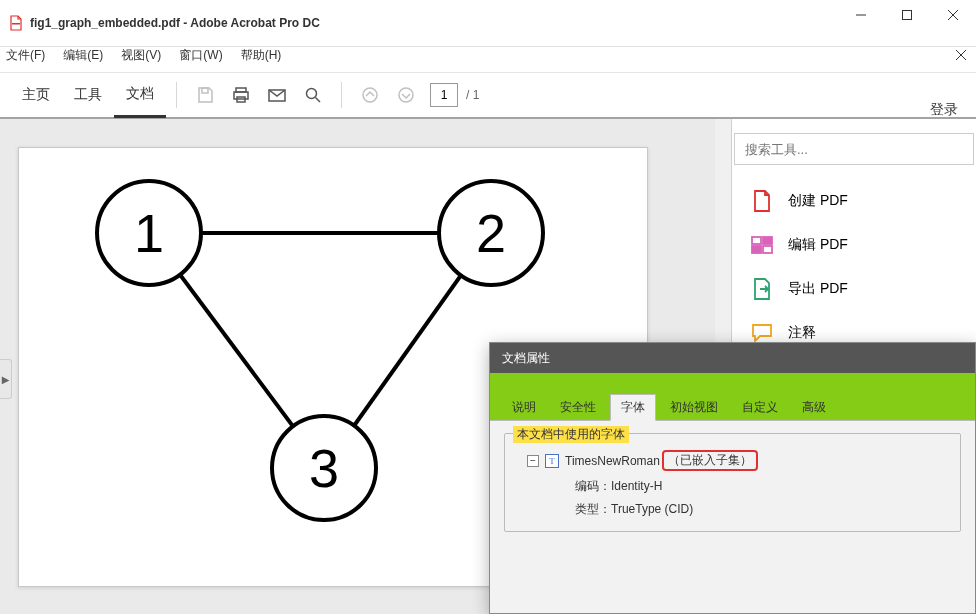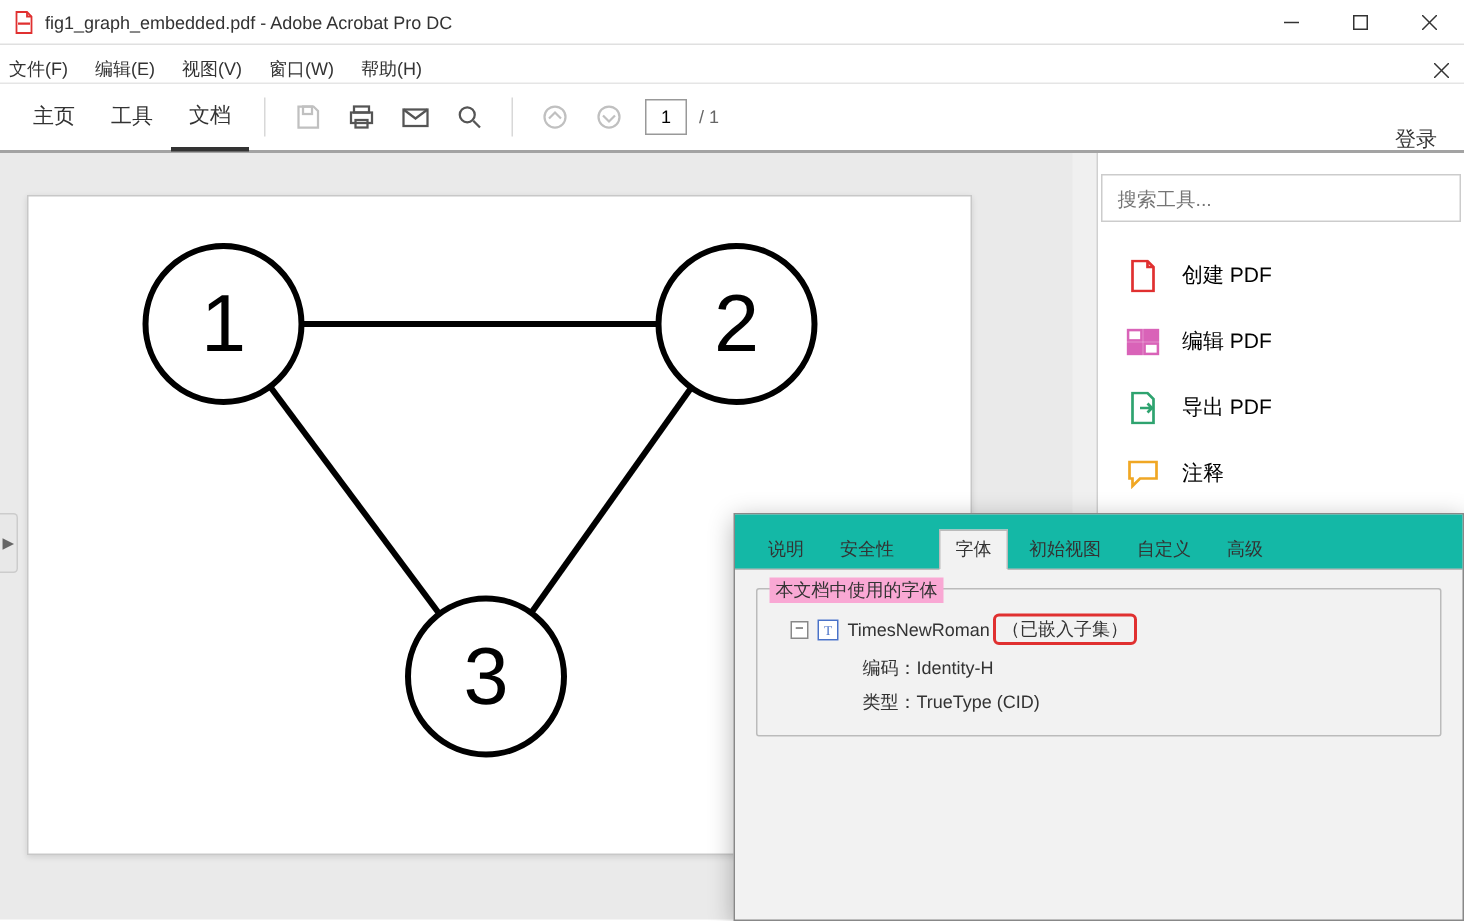--- a/index.html
+++ b/index.html
@@ -1,22 +1,22 @@
 <!DOCTYPE html>
 <html><head>
   <meta charset="utf-8">
   <style>
     * { margin: 0; padding: 0; box-sizing: border-box; font-family: "Microsoft YaHei", sans-serif; }
     body { width: 976px; height: 614px; background: #fff; overflow: hidden; position: relative; }
-    .titlebar { height: 30px; display: flex; align-items: center; padding: 0 8px; border-bottom: 1px solid #e0e0e0; position: relative; }
+    .titlebar { height: 47px; display: flex; align-items: center; padding: 0 8px; border-bottom: 1px solid #e0e0e0; position: relative; font-weight: bold; }
     .titlebar .icon { width: 16px; height: 16px; margin-right: 6px; display: inline-flex; align-items: center; justify-content: center; }
     .titlebar .title { font-size: 12px; color: #333; }
     .win-controls { position: absolute; right: 0; top: 0; display: flex; }
     .win-btn { width: 46px; height: 30px; display: flex; align-items: center; justify-content: center; color: #555; font-size: 14px; }
-    .menubar { height: 26px; display: flex; align-items: flex-end; padding: 0 6px; border-bottom: 1px solid #e5e5e5; position: relative; }
+    .menubar { height: 26px; display: flex; align-items: flex-start; padding: 0 6px; border-bottom: 1px solid #e5e5e5; position: relative; }
     .menu-item { font-size: 12px; color: #333; margin-right: 18px; cursor: pointer; }
     .menu-close { position: absolute; right: 10px; font-size: 14px; color: #555; cursor: pointer; }
     .toolbar { height: 46px; display: flex; align-items: center; padding: 0 10px; border-bottom: 2px solid #a3a3a3; box-shadow: 0 1px 2px rgba(0,0,0,0.06); }
     .tb-tab { font-size: 14px; color: #333; padding: 0 12px; height: 46px; display: flex; align-items: center; cursor: pointer; }
     .tb-tab.active { border-bottom: 3px solid #333; font-weight: 500; }
     .tb-sep { width: 1px; height: 26px; background: #d8d8d8; margin: 0 10px; }
     .tb-icon { width: 28px; height: 28px; display: flex; align-items: center; justify-content: center; margin: 0 4px; cursor: pointer; color: #555; }
     .tb-icon.disabled { color: #c0c0c0; cursor: default; }
     .page-box { display: flex; align-items: center; margin-left: 6px; }
     .page-input { width: 28px; height: 24px; border: 1px solid #999; text-align: center; font-size: 12px; }
@@ -27,26 +27,26 @@
     .doc-area { flex: 1; background: #eaeaea; padding: 28px 18px; position: relative; border-right: 1px solid #d0d0d0; overflow: hidden; }
     .doc-page { width: 630px; height: 440px; background: #fff; border: 1px solid #c8c8c8; box-shadow: 0 1px 4px rgba(0,0,0,0.12); position: relative; }
     .right-panel { width: 244px; background: #fff; }
     .search-box { margin: 14px 2px; border: 1px solid #ccc; height: 32px; display: flex; align-items: center; padding: 0 10px; }
     .search-box input { border: none; outline: none; font-size: 13px; flex: 1; background: transparent; }
     .tool-item { display: flex; align-items: center; padding: 10px 18px; font-size: 14px; color: #000000; cursor: pointer; }
     .tool-item .ti-icon { width: 24px; height: 24px; margin-right: 14px; display: flex; align-items: center; justify-content: center; }
     .expand-handle { position: absolute; left: 0; top: 240px; width: 12px; height: 40px; background: #e8e8e8; border: 1px solid #ccc; border-left: none; display: flex; align-items: center; justify-content: center; cursor: pointer; font-size: 10px; color: #666; border-radius: 0 3px 3px 0; }
     .props-dialog { position: absolute; left: 489px; top: 342px; width: 487px; height: 272px; background: #f2f2f2; border: 1px solid #888; box-shadow: 0 4px 16px rgba(0,0,0,0.3); z-index: 100; }
     .dlg-title { height: 30px; background: #555; color: #fff; font-size: 12px; display: flex; align-items: center; padding: 0 12px; }
-    .dlg-tabs { display: flex; align-items: flex-end; padding: 9px 12px 0 12px; border-bottom: 1px solid #bbb; background: #14b8a6; }
+    .dlg-tabs { display: flex; align-items: flex-end; padding: 20px 12px 0 12px; border-bottom: 1px solid #bbb; background: #84cc16; }
     .dlg-tab { font-size: 12px; color: #333; padding: 4px 10px; cursor: pointer; margin-right: 4px; }
-    .dlg-tab.active { background: #f2f2f2; border: 1px solid #bbb; border-bottom: 1px solid #f2f2f2; position: relative; top: 1px; margin-left: 16px; }
+    .dlg-tab.active { background: #f2f2f2; border: 1px solid #bbb; border-bottom: 1px solid #f2f2f2; position: relative; top: 1px; }
     .dlg-body { padding: 12px 14px; }
     .dlg-group { border: 1px solid #bbb; border-radius: 2px; padding: 12px 10px 10px 10px; position: relative; }
-    .dlg-legend { position: absolute; top: -8px; left: 8px; background: #f9a8d4; padding: 0 4px; font-size: 12px; color: #333; }
+    .dlg-legend { position: absolute; top: -8px; left: 8px; background: #fde047; padding: 0 4px; font-size: 12px; color: #333; }
     .font-row { display: flex; align-items: center; font-size: 12px; color: #333; padding: 4px 0 4px 12px; }
     .tree-toggle { width: 12px; height: 12px; border: 1px solid #888; display: inline-flex; align-items: center; justify-content: center; font-size: 10px; margin-right: 6px; cursor: pointer; background: #fff; line-height: 1; }
     .font-icon { width: 14px; height: 14px; border: 1px solid #4a72c8; display: inline-flex; align-items: center; justify-content: center; font-size: 9px; color: #4a72c8; font-family: serif; margin-right: 6px; background: #fff; }
     .highlight-box { border: 2px solid #e03030; border-radius: 4px; padding: 0 4px; margin-left: 2px; }
     .font-prop { font-size: 12px; color: #333; padding: 3px 0 3px 60px; }
     .scroll-track { position: absolute; right: 0; top: 0; bottom: 0; width: 16px; background: #f0f0f0; }
   </style>
 </head>
 <body>
 
@@ -198,20 +198,21 @@
           <svg width="22" height="20" viewBox="0 0 22 20">
             <path d="M2 2h18v11H9l-5 5v-5H2z" fill="none" stroke="#f0a724" stroke-width="1.8"></path>
           </svg>
         </span>
       <span>注释</span>
     </div>
   </div>
 </div>
 
 <div class="props-dialog">
+  <div class="dlg-title">文档属性</div>
   <div class="dlg-tabs">
     <div class="dlg-tab">说明</div>
     <div class="dlg-tab">安全性</div>
     <div class="dlg-tab active">字体</div>
     <div class="dlg-tab">初始视图</div>
     <div class="dlg-tab">自定义</div>
     <div class="dlg-tab">高级</div>
   </div>
   <div class="dlg-body">
     <div class="dlg-group">

